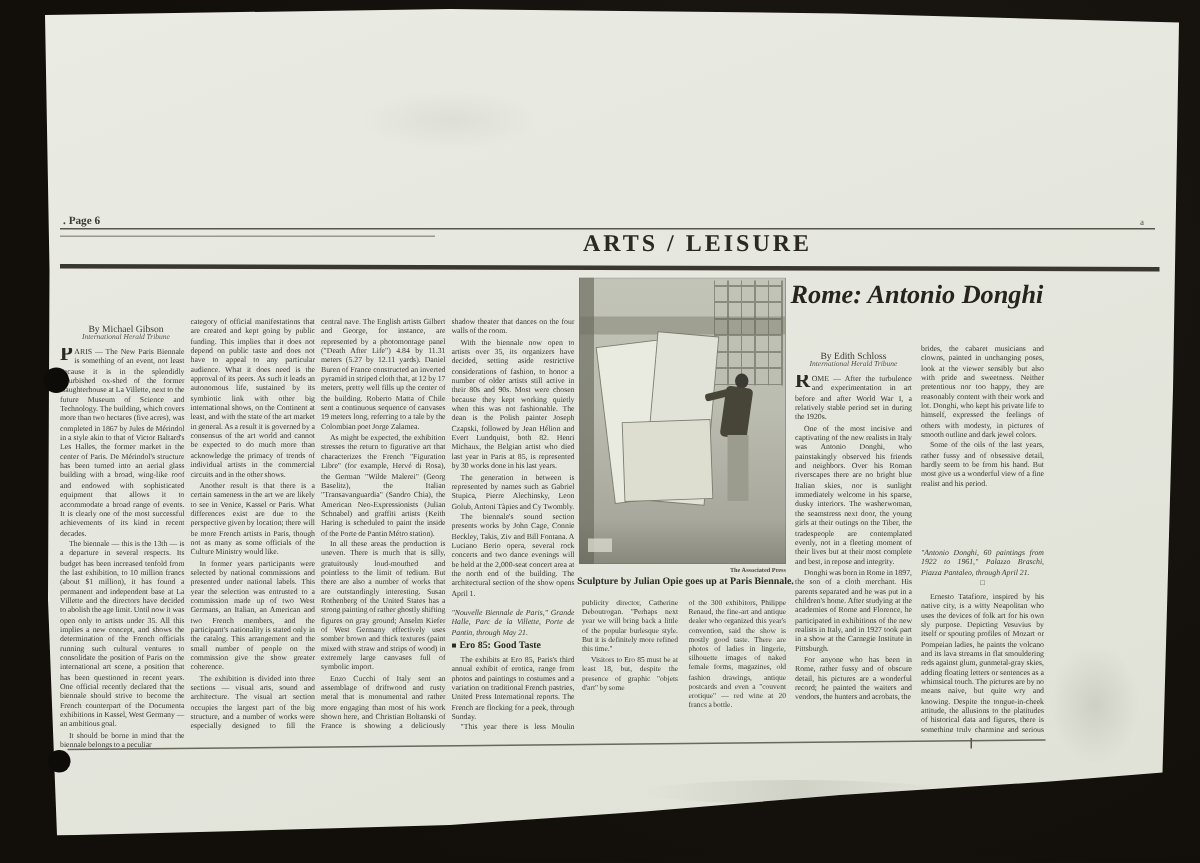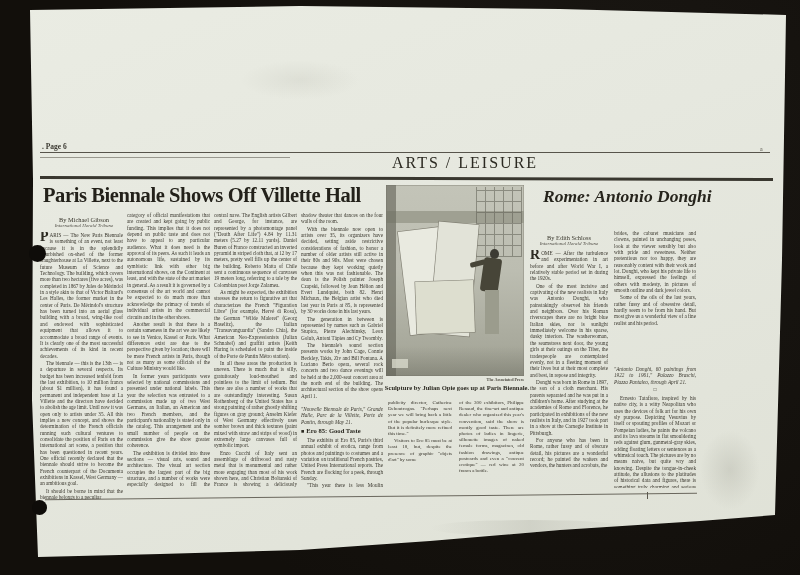--- a/index.html
+++ b/index.html
@@ -11,26 +11,26 @@
     clip-path:polygon(30px 10px,300px 6px,560px 9px,786px 15px,782px 260px,775px 515px,700px 521px,560px 530px,430px 541px,300px 550px,160px 554px,38px 557px,32px 400px,33px 180px);
   }
   .smudge{position:absolute;border-radius:50%;pointer-events:none;}
   
   .rule{position:absolute;background:#57544b;}
   .page-num{position:absolute;left:42px;top:142px;font-size:7.5px;font-weight:bold;color:#3c3a32;}
   .masthead-center{position:absolute;left:300px;top:141px;width:260px;text-align:center;
     font-size:7px;font-weight:bold;letter-spacing:.2px;color:#35332b;border-left:1px solid #55524a;padding-left:4px;}
   .corner-mark{position:absolute;left:760px;top:146px;font-size:6px;color:#56534a;}
   .section-title{position:absolute;left:340px;top:154px;width:250px;text-align:center;
-    font-size:16px;font-weight:normal;letter-spacing:2px;color:#2b2921;}
+    font-size:16px;font-weight:bold;letter-spacing:2px;color:#2b2921;}
   
   .headline-paris{position:absolute;left:43px;top:184px;width:300px;
     font-size:20.5px;font-weight:bold;letter-spacing:-.4px;color:#23211a;line-height:22px;white-space:nowrap;}
   .headline-rome{position:absolute;left:527px;top:186px;width:230px;
-    font-size:17.5px;font-weight:bold;font-style:italic;color:#26241c;line-height:21px;white-space:nowrap;margin-left:16px;}
+    font-size:17.5px;font-weight:bold;font-style:italic;color:#26241c;line-height:21px;white-space:nowrap;}
   
   .byline{position:absolute;text-align:center;font-size:6.4px;color:#3b392f;}
   .credit{display:block;font-style:italic;font-size:5px;color:#54514a;}
   
   .col{position:absolute;text-align:justify;font-size:5.2px;line-height:6.35px;
     color:#39362d;overflow:hidden;word-spacing:-.2px;}
   .col p{margin:0 0 1px 0;text-indent:6px;}
   .col p.f{text-indent:0;}
   .col p.drop{text-indent:0;}
   .col p.drop::first-letter{float:left;font-size:14px;line-height:10.5px;font-weight:bold;padding-right:1px;color:#2c2a22;}
@@ -73,21 +73,20 @@
 <div id="stage">
   <div id="paper">
 
     <div class="page-num">. Page 6</div>
     <div class="corner-mark">a</div>
     <div class="rule" style="left:40px;top:152px;width:730px;height:1px;"></div>
     <div class="rule faint-rule" style="left:40px;top:157px;width:250px;height:1px;"></div>
     <div class="section-title">ARTS / LEISURE</div>
     <div class="rule" style="left:40px;top:177px;width:733px;height:2.5px;transform:rotate(.15deg);background:#39372f;"></div>
 
-    <div class="headline-paris">Paris Biennale Shows Off Villette Hall</div>
     <div class="byline" style="left:44px;top:216px;width:80px;">
       <span>By Michael Gibson</span>
       <span class="credit">International Herald Tribune</span>
     </div>
     <div class="col" style="left:40px;top:232px;width:83px;height:268px;">
         <p class="drop">PARIS — The New Paris Biennale is something of an event, not least because it is in the splendidly refurbished ox-shed of the former slaughterhouse at La Villette, next to the future Museum of Science and Technology. The building, which covers more than two hectares (five acres), was completed in 1867 by Jules de Mérindol in a style akin to that of Victor Baltard's Les Halles, the former market in the center of Paris. De Mérindol's structure has been turned into an aerial glass building with a broad, wing-like roof and endowed with sophisticated equipment that allows it to accommodate a broad range of events. It is clearly one of the most successful achievements of its kind in recent decades.</p>
         <p>The biennale — this is the 13th — is a departure in several respects. Its budget has been increased tenfold from the last exhibition, to 10 million francs (about $1 million), it has found a permanent and independent base at La Villette and the directors have decided to abolish the age limit. Until now it was open only to artists under 35. All this implies a new concept, and shows the determination of the French officials running such cultural ventures to consolidate the position of Paris on the international art scene, a position that has been questioned in recent years. One official recently declared that the biennale should strive to become the French counterpart of the Documenta exhibitions in Kassel, West Germany — an ambitious goal.</p>
         <p>It should be borne in mind that the biennale belongs to a peculiar</p>
       </div>
     <div class="col" style="left:127px;top:212px;width:83px;height:276px;">

